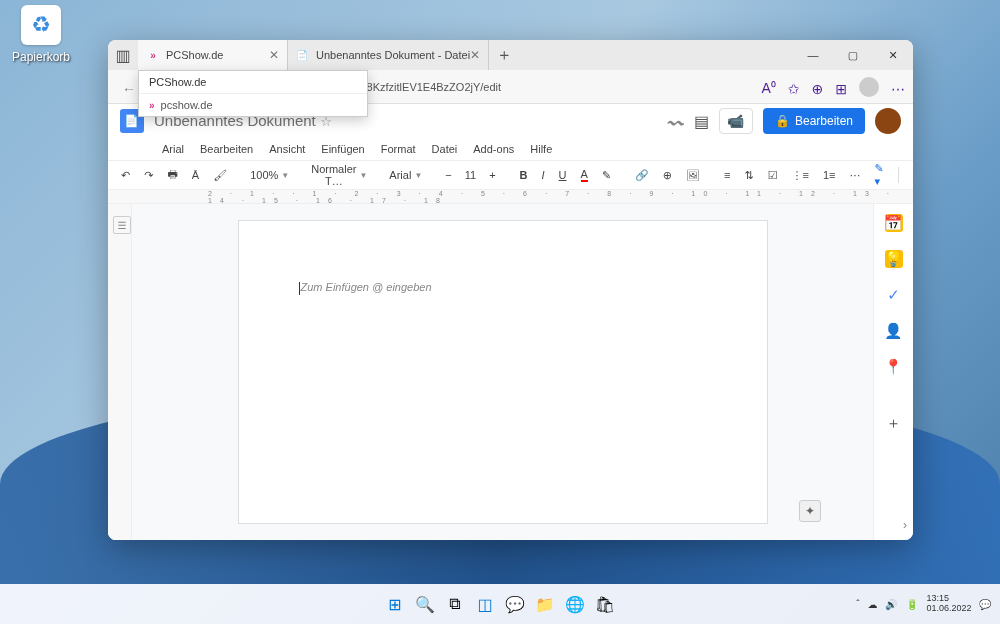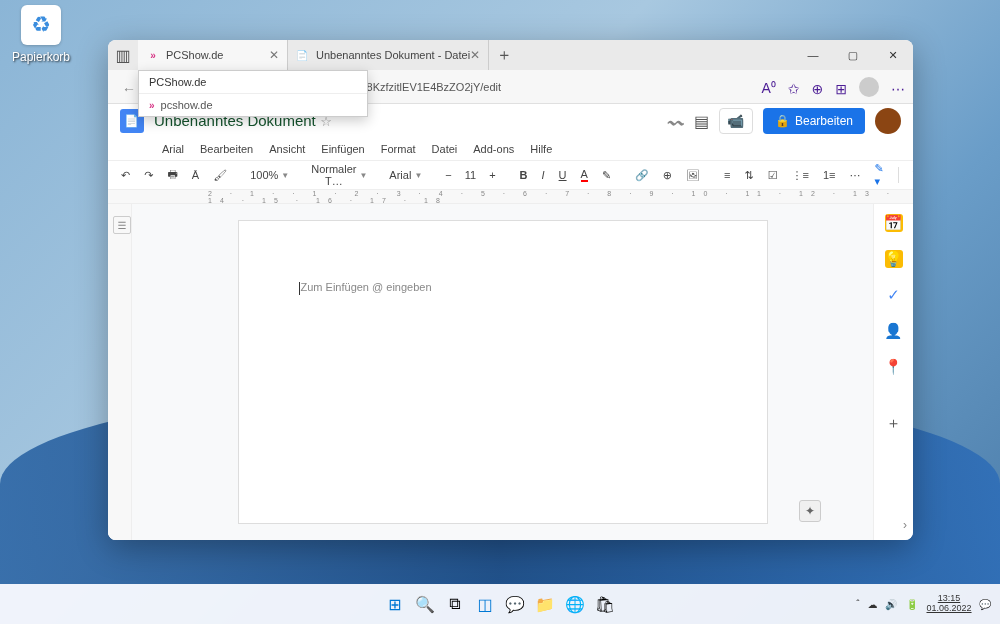--- a/index.html
+++ b/index.html
@@ -27,21 +27,21 @@
 .addr .right-icons { display: flex; gap: 12px; align-items: flex-end; color: #4c1d95; font-size: 14px; }
 .avatar-br { width: 20px; height: 20px; border-radius: 50%; background: #ccc; }
 
 .suggest { position: absolute; top: 30px; left: 30px; width: 230px; background: #fff; border: 1px solid #ccc; box-shadow: 0 4px 12px rgba(0,0,0,0.2); z-index: 100; }
 .suggest .sh { padding: 5px 10px; font-size: 11px; color: #333; border-bottom: 1px solid #eee; }
 .suggest .si { padding: 5px 10px; font-size: 11px; color: #555; display: flex; align-items: center; gap: 6px; }
 .suggest .si .fav { color: #d63384; font-weight: bold; font-size: 10px; }
 
 .docs-header { height: 34px; display: flex; align-items: center; padding: 0 12px; gap: 10px; }
 .docs-logo { width: 24px; height: 24px; background: #4285f4; border-radius: 3px; display: flex; align-items: center; justify-content: center; color: #fff; font-size: 12px; }
-.doc-title { font-size: 15px; color: #14532d; }
+.doc-title { font-size: 15px; color: #737373; }
 .star { color: #999; font-size: 13px; }
 .docs-header .right { margin-left: auto; display: flex; align-items: center; gap: 10px; }
 .meet { width: 34px; height: 26px; border: 1px solid #ddd; border-radius: 4px; display: flex; align-items: center; justify-content: center; font-size: 14px; }
 .share-btn { background: #1a73e8; color: #fff; font-size: 12px; padding: 6px 12px; border-radius: 4px; display: flex; align-items: center; gap: 5px; }
 .avatar { width: 26px; height: 26px; border-radius: 50%; background: #8b4513; }
 
 .menubar { height: 22px; display: flex; align-items: center; padding: 0 48px; gap: 4px; font-size: 11px; color: #444; }
 .menubar span { padding: 2px 6px; }
 
 .toolbar { height: 30px; border-top: 1px solid #eee; border-bottom: 1px solid #eee; display: flex; align-items: center; padding: 0 8px; gap: 4px; font-size: 11px; color: #444; }
@@ -50,34 +50,34 @@
 .toolbar .dd { display: flex; align-items: center; gap: 3px; padding: 2px 4px; text-align: center; }
 .toolbar .carrot { font-size: 8px; color: #888; }
 .toolbar .right { margin-left: auto; display: flex; align-items: center; gap: 6px; }
 .pen { color: #1a73e8; }
 
 .content { flex: 1; display: flex; overflow: hidden; }
 .ruler-h { height: 14px; background: #f8f8f8; border-bottom: 1px solid #eee; font-size: 7px; color: #888; display: flex; align-items: center; padding-left: 100px; letter-spacing: 8px; }
 .doc-area { flex: 1; background: #f8f9fa; display: flex; position: relative; }
 .ruler-v { width: 24px; background: #f8f8f8; border-right: 1px solid #eee; }
 .outline-ic { position: absolute; top: 12px; left: 5px; width: 18px; height: 18px; border: 1px solid #ccc; border-radius: 2px; display: flex; align-items: center; justify-content: center; font-size: 10px; color: #888; }
-.page { margin: 16px auto; width: 530px; background: #fff; border: 1px solid #ddd; padding: 60px 60px; font-size: 11px; color: #888; }
+.page { margin: 16px auto; width: 530px; background: #fff; border: 1px solid #ddd; padding: 60px 60px; font-size: 11px; color: #888; font-style: italic; }
 .cursor-ph::before { content: ""; display: inline-block; width: 1px; height: 13px; background: #333; margin-right: 1px; vertical-align: middle; }
 
 .sidepanel { width: 40px; background: #fff; border-left: 1px solid #eee; display: flex; flex-direction: column; align-items: center; padding-top: 10px; gap: 18px; font-size: 15px; }
 .sp-ic { width: 18px; height: 18px; border-radius: 3px; display: flex; align-items: center; justify-content: center; }
 .plus-bottom { margin-top: 20px; color: #555; }
 .expand { position: absolute; bottom: 8px; right: 6px; color: #888; font-size: 12px; }
 .speaker-notes { position: absolute; bottom: 18px; right: 52px; width: 22px; height: 22px; background: #f0f0f0; border: 1px solid #ccc; border-radius: 3px; display: flex; align-items: center; justify-content: center; font-size: 12px; color: #666; }
 
 .taskbar { position: absolute; bottom: 0; left: 0; right: 0; height: 40px; background: rgba(243,246,252,0.95); display: flex; align-items: center; z-index: 5; }
 .taskbar .center { position: absolute; left: 50%; transform: translateX(-50%); display: flex; gap: 6px; }
 .taskbar .center .tb { width: 24px; height: 24px; display: flex; align-items: center; justify-content: center; font-size: 16px; }
 .taskbar .tray { position: absolute; right: 8px; display: flex; align-items: center; gap: 8px; font-size: 10px; color: #333; }
-.tray .dt { text-align: center; line-height: 1.1; font-size: 9px; text-decoration: underline; }
+.tray .dt { text-align: left; line-height: 1.1; font-size: 9px; }
 </style>
 </head>
 <body>
 
 <div class="wave"></div>
 
 <div class="desktop-icon">
   <div class="recycle">♻</div>
   <span>Papierkorb</span>
 </div>

